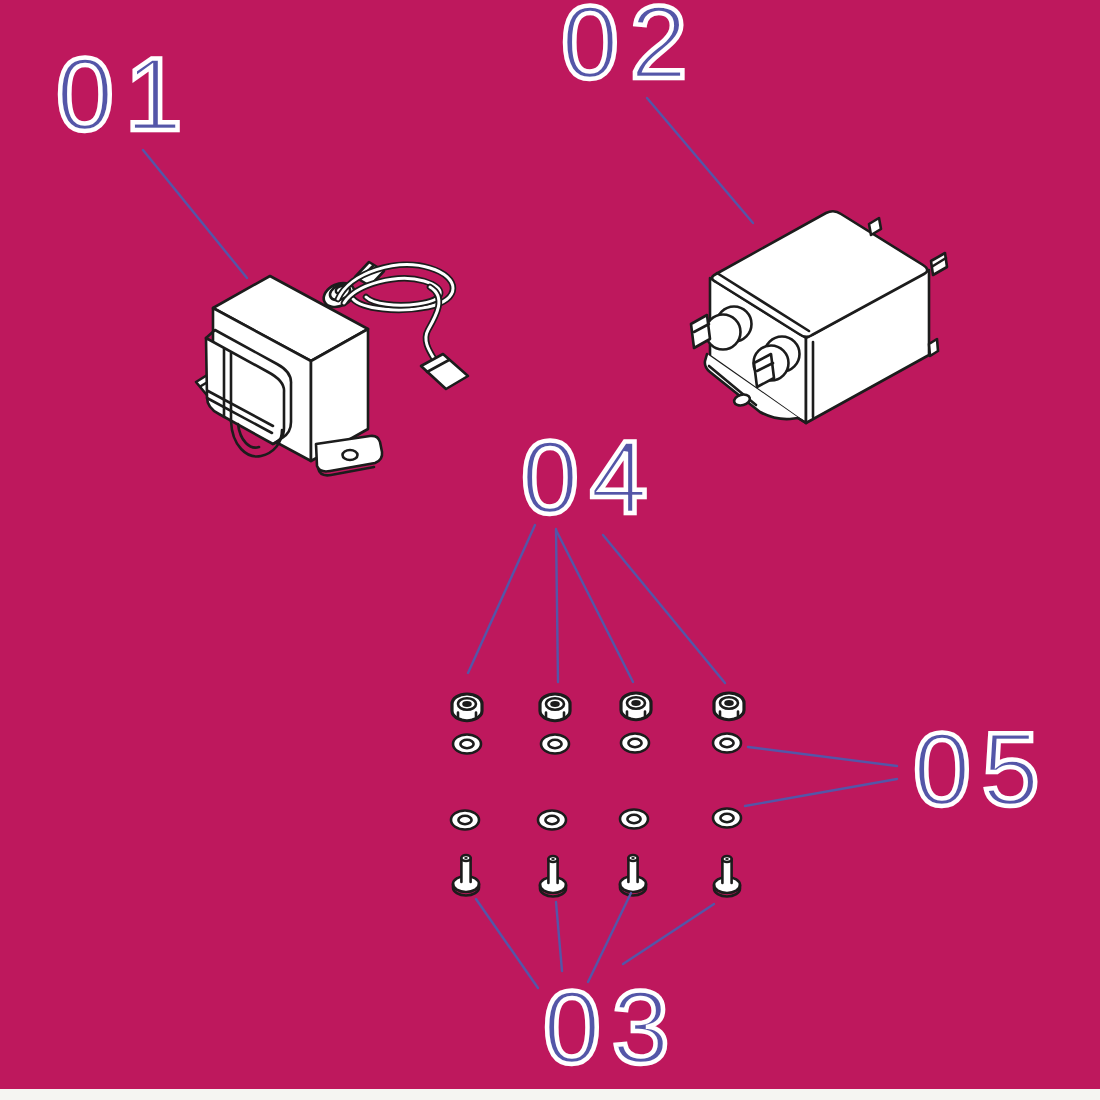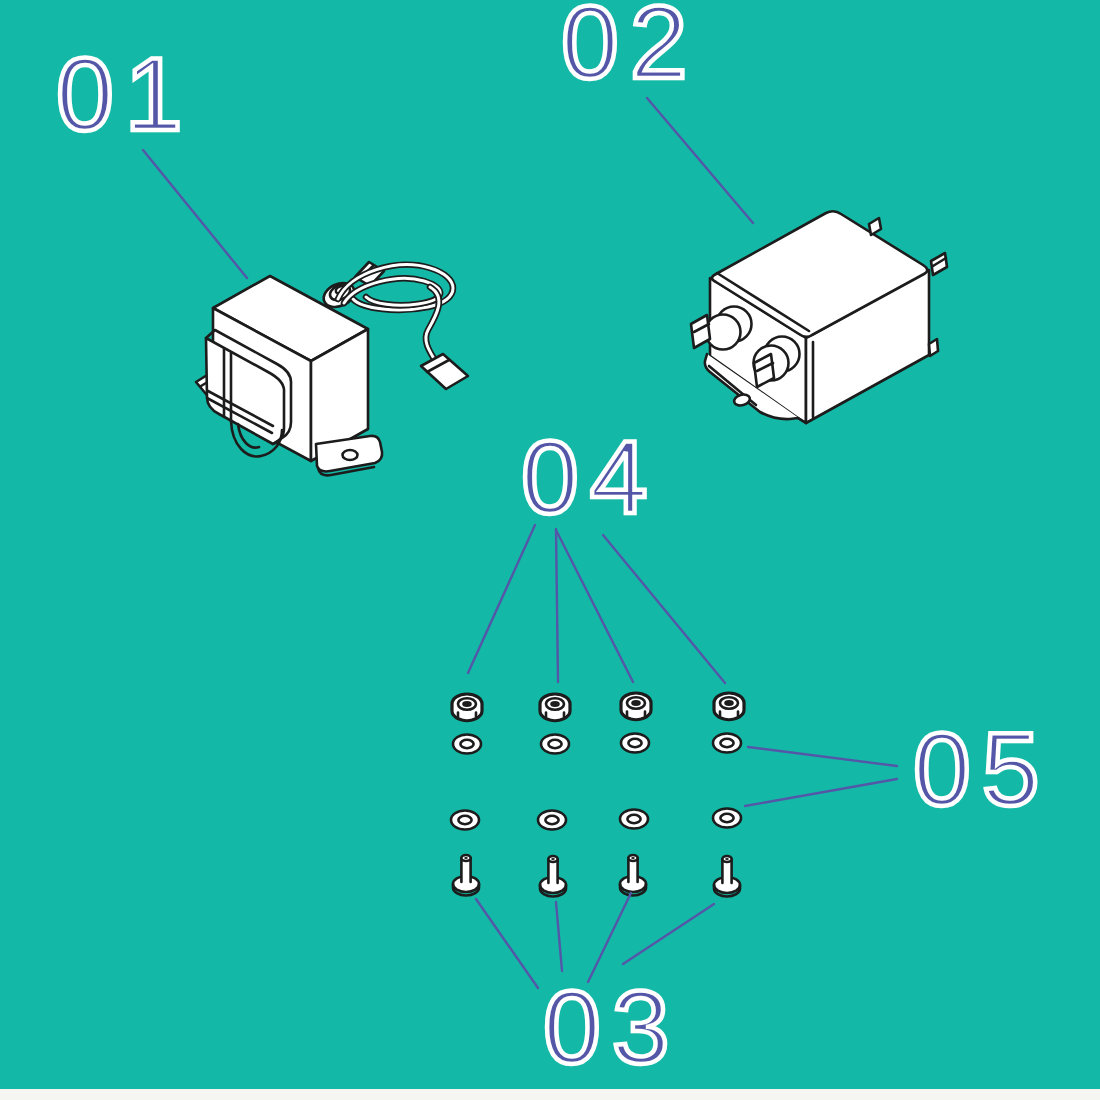--- a/index.html
+++ b/index.html
@@ -5,21 +5,21 @@
   html,body{
     margin:0;
     padding:0;
     background:#ffffff;
     font-family:"Liberation Sans", sans-serif;
   }
   .stage{
     position:relative;
     width:1100px;
     height:1100px;
-    background:#14b8a6;
+    background:#be185d;
     overflow:hidden;
   }
   svg{display:block;}
   .ink{
     stroke:#1c1c1c;
     stroke-width:2.6;
     fill:none;
     stroke-linecap:round;
     stroke-linejoin:round;
   }

